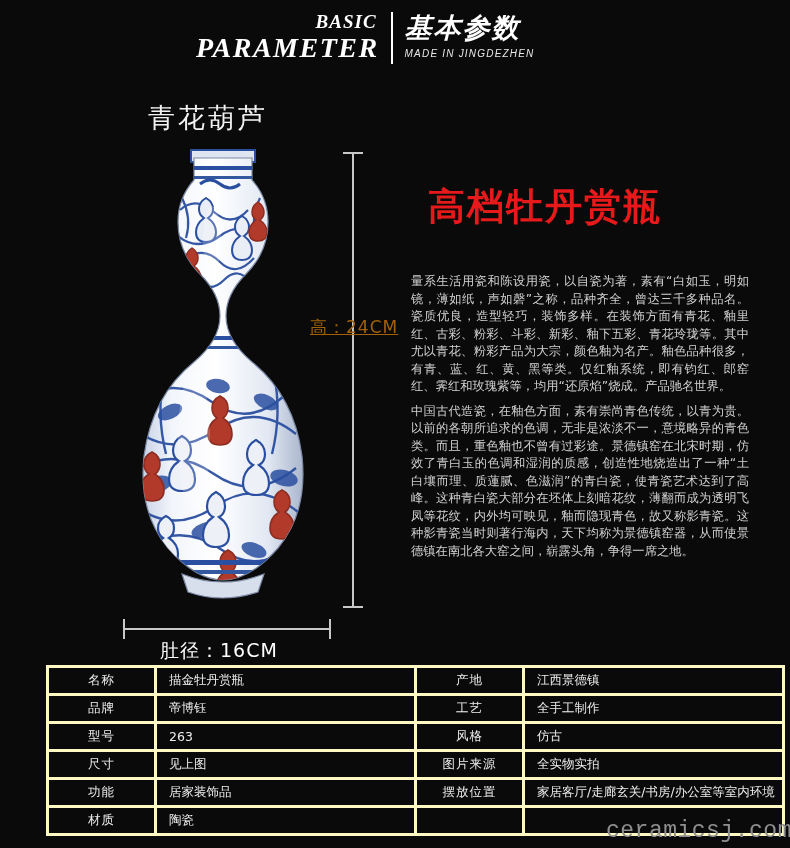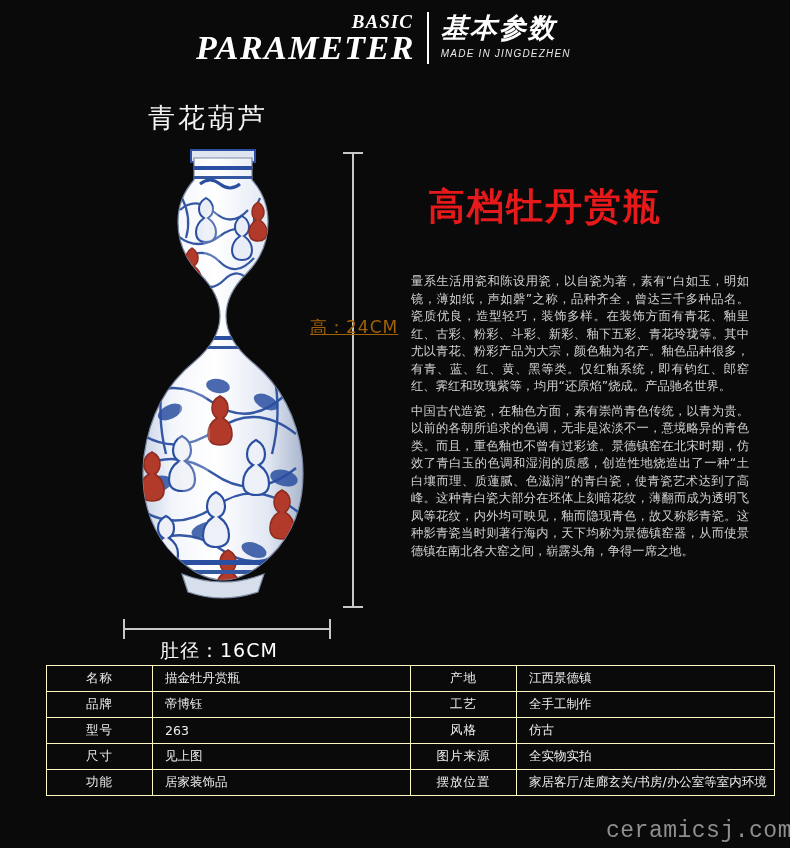--- a/index.html
+++ b/index.html
@@ -41,21 +41,21 @@
     font-family: "Liberation Serif", serif;
     font-weight: bold;
     font-size: 19px;
     letter-spacing: 1px;
     line-height: 20px;
     margin-right: 2px;
   }
   .logo-parameter {
     font-family: "Liberation Serif", serif;
     font-weight: bold;
-    font-size: 34px;
+    font-size: 28px;
     letter-spacing: 1.5px;
     line-height: 32px;
   }
   .title-block {
     padding-left: 12px;
     padding-top: 2px;
   }
   .title-cn {
     font-size: 27px;
     font-weight: bold;
@@ -181,21 +181,21 @@
   
   .spec-table {
     position: absolute;
     left: 46px;
     top: 665px;
     width: 700px;
     border-collapse: collapse;
     table-layout: fixed;
   }
   .spec-table td {
-    border: 1px solid #fef9c3;
+    border: 3px solid #fef9c3;
     height: 25px;
     font-size: 12.5px;
     color: #ededed;
     font-family: "DejaVu Sans", sans-serif;
     padding: 0 0 0 0;
   }
   .spec-table td.k {
     width: 105px;
     text-align: center;
     letter-spacing: 1px;
@@ -372,16 +372,22 @@
       <td class="v">见上图</td>
       <td class="k">图片来源</td>
       <td class="v">全实物实拍</td>
     </tr>
     <tr>
       <td class="k">功能</td>
       <td class="v">居家装饰品</td>
       <td class="k">摆放位置</td>
       <td class="v">家居客厅/走廊玄关/书房/办公室等室内环境</td>
     </tr>
+    <tr>
+      <td class="k">材质</td>
+      <td class="v">陶瓷</td>
+      <td class="k"></td>
+      <td class="v"></td>
+    </tr>
   </tbody>
 </table>
 
 <div class="watermark">ceramicsj.com</div>
 
 </body></html>

